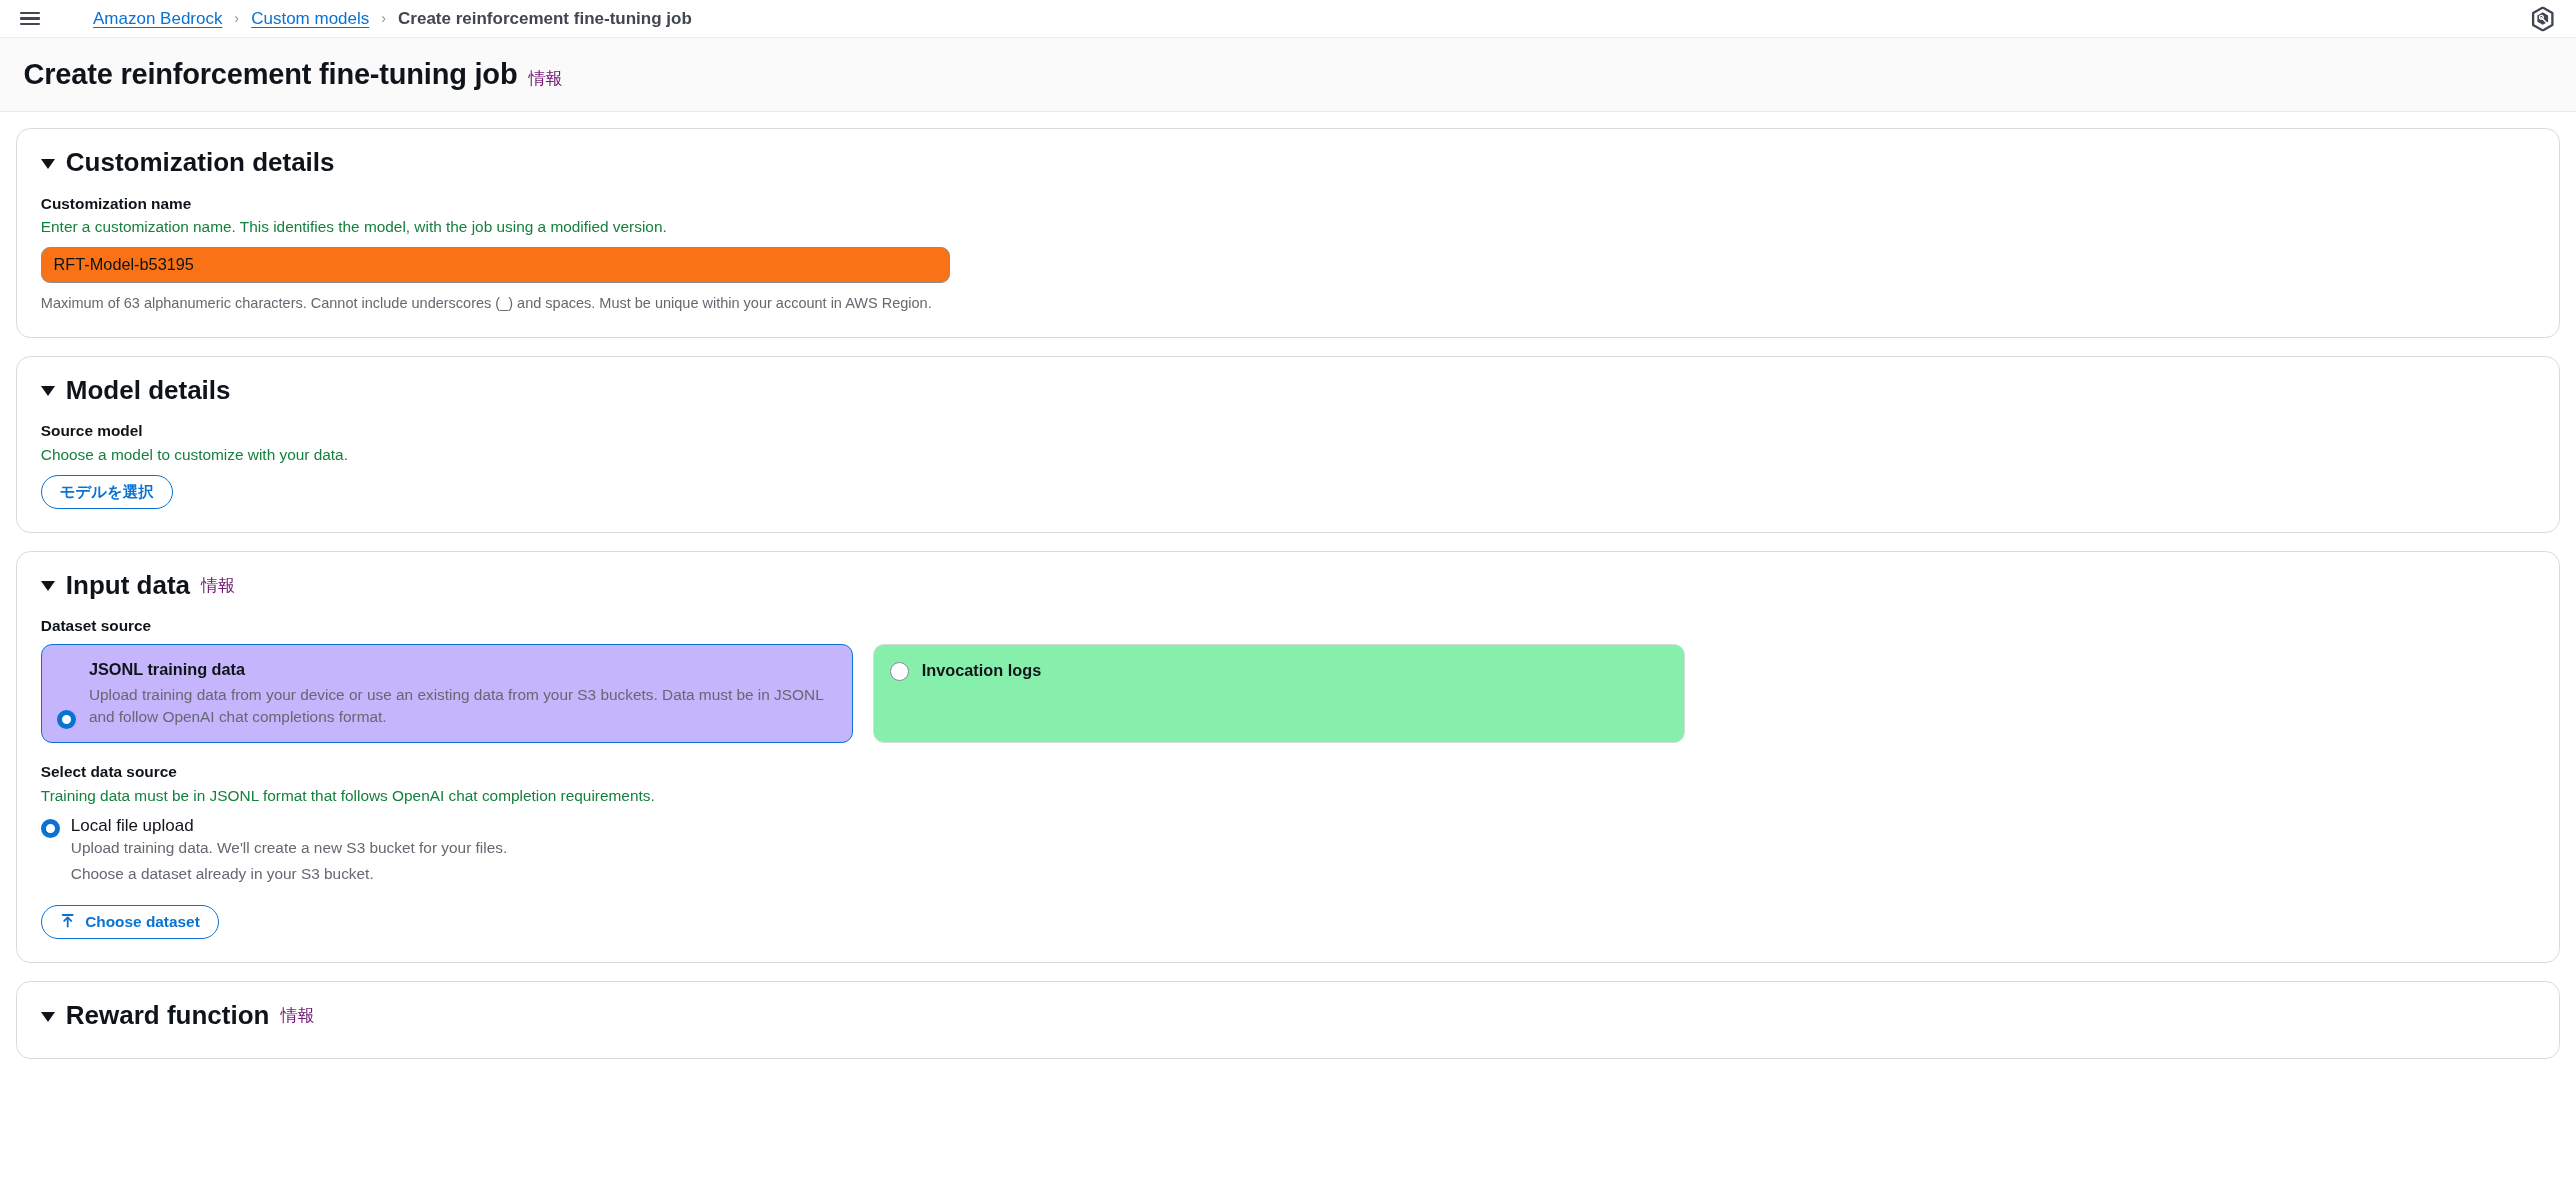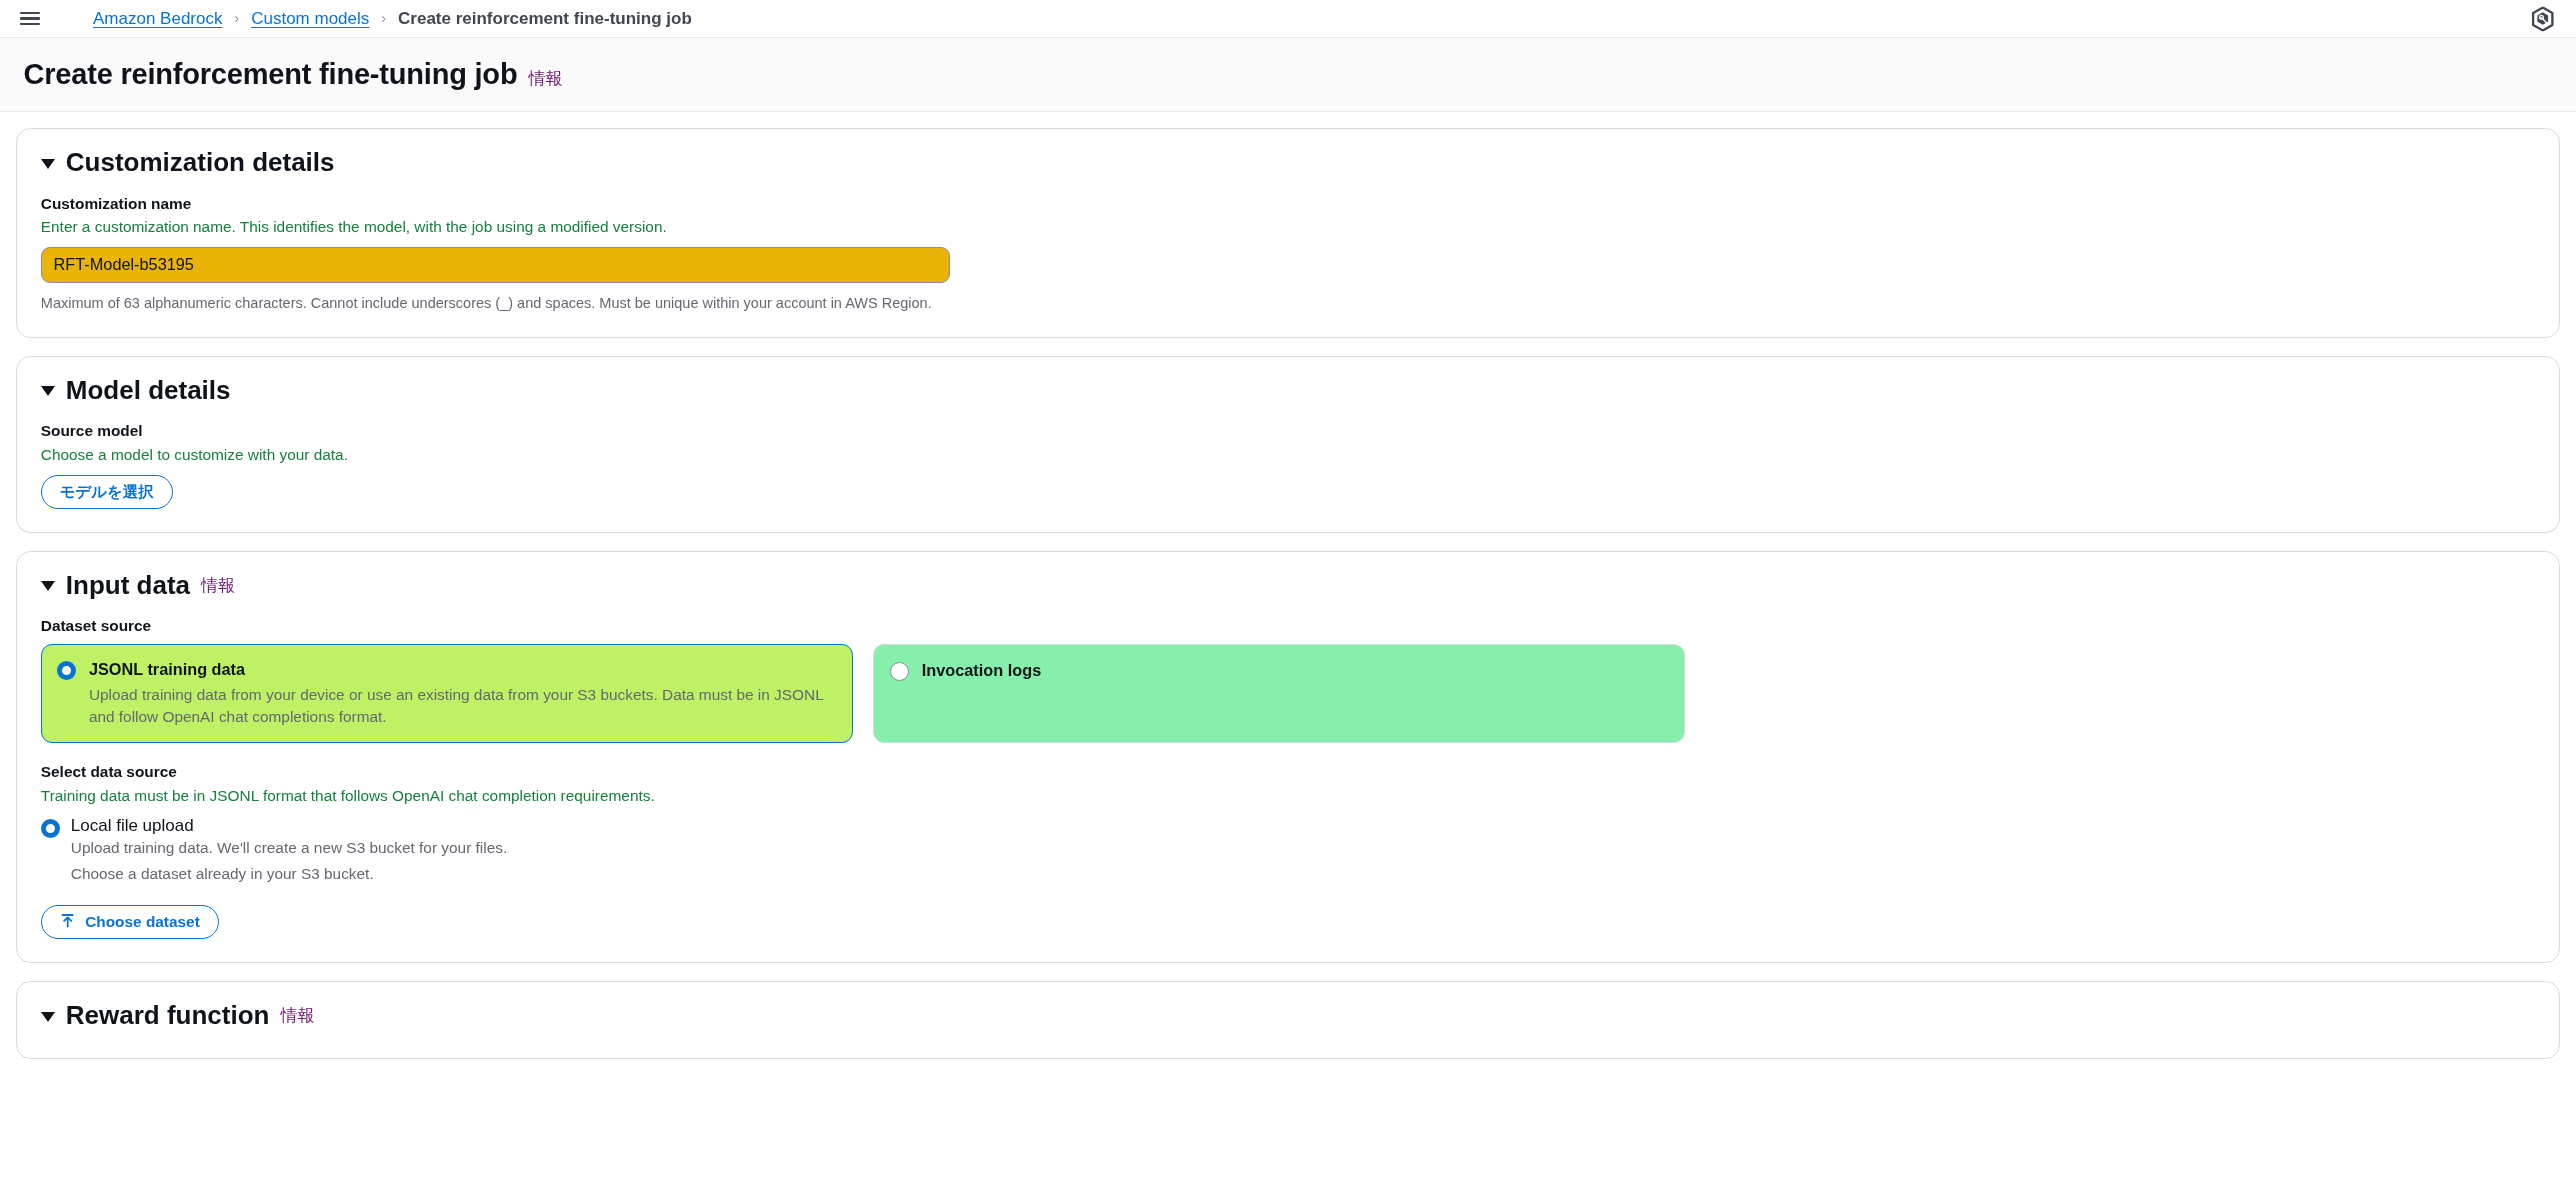--- a/index.html
+++ b/index.html
@@ -154,21 +154,21 @@
   }
   .text-input {
     width: 909px;
     height: 36px;
     border: 0.9px solid #8c8c94;
     border-radius: 9px;
     padding: 0 11.8px;
     font-size: 16.3px;
     color: #0f141a;
     font-family: "Liberation Sans", "DejaVu Sans", sans-serif;
-    background: #eab308;
+    background: #f97316;
     outline: none;
     display: block;
   }
   .constraint-text {
     font-size: 14.5px;
     color: #656871;
     margin-top: 11px;
     line-height: 1.35;
   }
 
@@ -205,22 +205,23 @@
     border-radius: 11px;
     background: #86efac;
     padding: 14.5px 16.3px 14.5px 16.3px;
     display: flex;
     gap: 12.7px;
     cursor: pointer;
     min-height: 99px;
   }
   .tile.selected {
     border: 1.8px solid #0972d3;
-    background: #bef264;
+    background: #c4b5fd;
     padding: 13.6px 15.4px 13.6px 15.4px;
+    align-items: flex-end;
   }
   .tile-body { flex: 1; }
   .tile-title {
     font-size: 16.3px;
     font-weight: 700;
     color: #0f141a;
     line-height: 1.25;
     margin-bottom: 4.5px;
   }
   .tile-desc {

